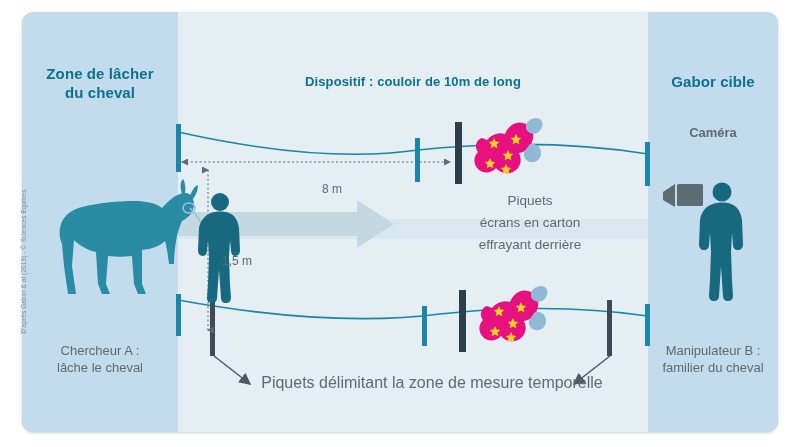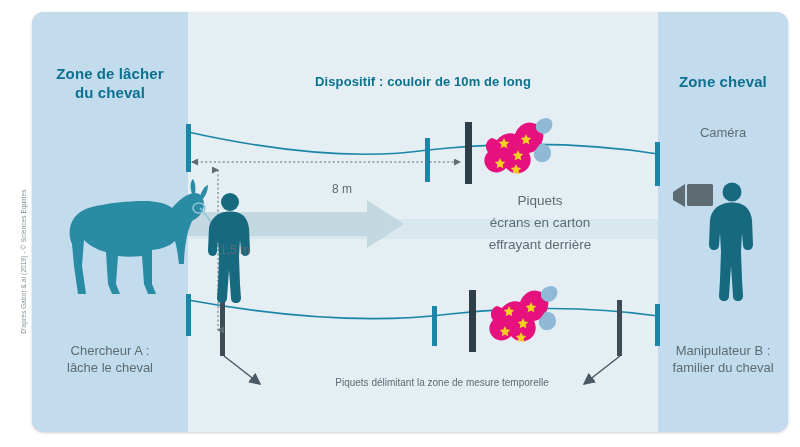--- a/index.html
+++ b/index.html
@@ -3,21 +3,21 @@
 <meta charset="utf-8">
 <style>
   html,body{margin:0;padding:0;background:#ffffff;}
   body{width:800px;height:447px;overflow:hidden;
        font-family:"Liberation Sans",sans-serif;}
   #stage{position:relative;width:800px;height:447px;background:#ffffff;}
 
   
   .panel{position:absolute;left:22px;top:12px;width:756px;height:420px;
          border-radius:12px;background:#f0abfc;overflow:hidden;
-         box-shadow:0 1px 3px rgba(80,100,115,.30);margin-left:10px;}
+         box-shadow:0 1px 3px rgba(80,100,115,.30);}
 
   
   .zone-left{position:absolute;left:0;top:0;width:156px;height:420px;
              background:#c3dced;}
   .zone-mid{position:absolute;left:156px;top:0;width:470px;height:420px;
             background:#e4eef3;}
   .zone-right{position:absolute;left:626px;top:0;width:130px;height:420px;
               background:#c3dced;}
 
   
@@ -27,30 +27,30 @@
   
   .zone-title{position:absolute;text-align:center;color:#0c718f;
               font-weight:bold;font-size:15px;line-height:19px;
               letter-spacing:.1px;}
   #title-left{left:2px;top:52px;width:152px;}
   #title-mid{left:156px;top:60px;width:470px;font-size:13px;}
   #title-right{left:626px;top:60px;width:130px;}
 
   .sub-label{position:absolute;text-align:center;color:#5d6b73;
              font-size:13px;line-height:17px;}
-  #cam-label{left:626px;top:112px;width:130px;}
+  #cam-label{left:626px;top:112px;width:130px;font-weight:bold;}
   #res-a{left:2px;top:330px;width:152px;}
   #man-b{left:620px;top:330px;width:142px;}
   #stim-label{left:420px;top:178px;width:176px;line-height:22px;font-size:13.5px;}
-  #piquets-label{left:200px;top:362px;width:420px;font-size:10px;}
+  #piquets-label{left:200px;top:362px;width:420px;font-size:16px;}
 
   
   .dim-text{position:absolute;color:#5d6b73;font-size:12px;}
   #dim6{left:280px;top:170px;width:60px;text-align:center;}
-  #dim15{left:188px;top:231px;width:50px;}
+  #dim15{left:188px;top:242px;width:50px;padding-left:12px;}
 
   
   svg.art{position:absolute;left:0;top:0;width:756px;height:420px;overflow:visible;}
 
   
   #credit{position:absolute;left:-52px;top:258px;width:150px;
           transform:rotate(-90deg);transform-origin:50% 50%;
           font-size:6.5px;color:#7d8d96;white-space:nowrap;
           text-align:center;letter-spacing:.1px;}
 </style>
@@ -206,21 +206,21 @@
       </g>
     </svg>
 
     <div class="zone-title" id="title-left">
       <div>Zone de lâcher</div>
       <div>du cheval</div>
     </div>
 
     <div class="zone-title" id="title-mid">Dispositif : couloir de 10m de long</div>
 
-    <div class="zone-title" id="title-right">Zone cheval</div>
+    <div class="zone-title" id="title-right">Gabor cible</div>
 
     <div class="sub-label" id="cam-label">Caméra</div>
 
     <div class="sub-label" id="res-a">
       <div>Chercheur A :</div>
       <div>lâche le cheval</div>
     </div>
 
     <div class="sub-label" id="man-b">
       <div>Manipulateur B :</div>

